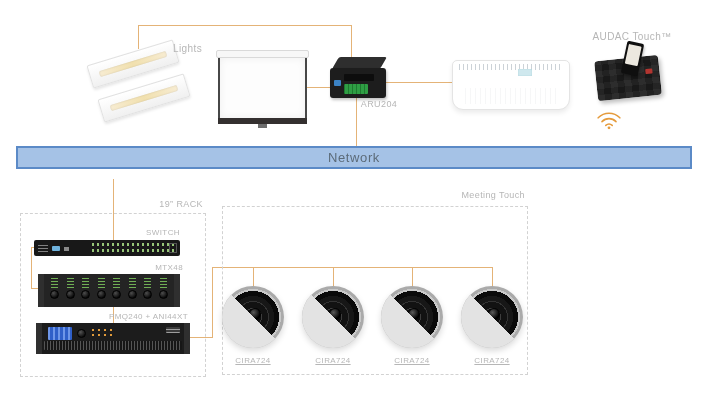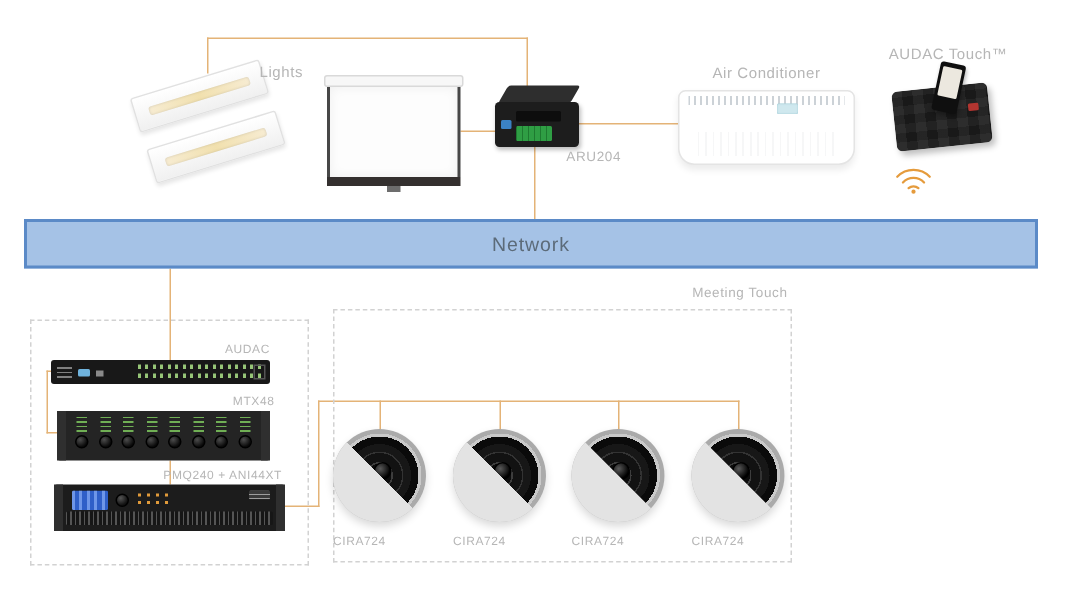--- a/index.html
+++ b/index.html
@@ -5,21 +5,21 @@
   html,body{margin:0;padding:0;background:#fff;}
   #canvas{position:relative;width:711px;height:400px;background:#fff;overflow:hidden;
           font-family:"Liberation Sans",sans-serif;}
   
   .cable{position:absolute;background:var(--line,#e4b377);}
   
   .lbl{position:absolute;color:var(--label-gray,#b6b6b6);font-size:10px;letter-spacing:.4px;line-height:1;}
   .lbl-sm{position:absolute;color:var(--label-gray,#b6b6b6);font-size:8px;letter-spacing:.4px;line-height:1;}
   .t-center{text-align:center;} .t-right{text-align:right;}
   
-  .network-bar{position:absolute;left:16px;top:146px;width:676px;height:33px;
+  .network-bar{position:absolute;left:16px;top:146px;width:676px;height:23px;
     background:var(--network-fill,#a5c2e6);border:2px solid var(--network-border,#5b8ac7);
     box-sizing:border-box;display:flex;align-items:center;justify-content:center;
     color:var(--network-text,#5c6b79);font-size:13px;letter-spacing:.6px;}
   
   .zone{position:absolute;border:1px dashed #d2d2d2;box-sizing:border-box;}
   
   .light-fixture{position:absolute;width:88px;height:22px;background:linear-gradient(#ffffff,#f0f0f0);
     border:1px solid #e1e1e1;border-radius:2px;box-shadow:0 2px 3px rgba(0,0,0,.10);transform:rotate(-17deg);}
   .light-strip{position:absolute;left:10%;top:36%;width:80%;height:28%;border-radius:2px;
     background:linear-gradient(90deg,#f7ecd2,#f1e0ae,#f7ecd2);box-shadow:inset 0 0 2px rgba(0,0,0,.15);}
@@ -92,21 +92,21 @@
   .speaker{position:absolute;top:286px;width:62px;height:62px;border-radius:50%;
     box-shadow:0 3px 6px rgba(0,0,0,.15);}
   .spk-disc{position:absolute;inset:0;border-radius:50%;
     background:radial-gradient(circle,
       #2e2e2e 0 3px,#0c0c0c 3px 8px,#3d3d3d 8px 9px,#121212 9px 15px,#333 15px 16px,
       #171717 16px 21px,#0a0a0a 21px 26px,#c9c9c9 26px 28px,#aaa 28px 31px);}
   .spk-hub{position:absolute;left:27px;top:22px;width:12px;height:12px;border-radius:50%;
     background:radial-gradient(circle at 35% 35%,#5a5a5a,#000 72%);border:1px solid #000;box-sizing:border-box;}
   .spk-grille{position:absolute;inset:0;border-radius:50%;
     background:linear-gradient(225deg,rgba(0,0,0,0) 0 49.6%,#e3e3e3 50% 100%);}
-  .spk-label{position:absolute;top:357px;width:62px;}
+  .spk-label{position:absolute;top:357px;width:62px;text-align:center;text-decoration:underline;}
   
   .wifi{position:absolute;left:596px;top:110px;width:26px;height:20px;}
 </style>
 </head>
 <body>
 
 <div id="canvas">
 
   <div class="cable" style="left:138px;top:25px;width:214px;height:1px;"></div>
   <div class="cable" style="left:138px;top:25px;width:1px;height:24px;"></div>
@@ -139,23 +139,22 @@
   <div class="ps-screen"></div>
   <div class="ps-bar"></div>
   <div class="ps-tab"></div>
 
   <div class="aru-top"></div>
   <div class="aru-body">
     <div class="aru-slots"></div>
     <div class="aru-blue"></div>
     <div class="aru-green"></div>
   </div>
-  <div class="lbl t-center" style="left:344px;top:100px;width:70px;font-size:9px;text-align:right;">ARU204</div>
-
-  <div class="lbl t-center" style="left:452px;top:45px;width:118px;">Air Conditioner</div>
+  <div class="lbl t-center" style="left:344px;top:100px;width:70px;font-size:9px;">ARU204</div>
+
   <div class="ac-body">
     <div class="ac-vent"></div>
     <div class="ac-display"></div>
     <div class="ac-grid"></div>
   </div>
 
   <div class="lbl t-center" style="left:592px;top:32px;width:80px;">AUDAC Touch™</div>
   <div class="touch-tablet">
     <div class="touch-badge"></div>
   </div>
@@ -168,23 +167,24 @@
       <path d="M5.5 10.5 A9 9 0 0 1 18.5 10.5" stroke="#e59b3c" stroke-width="1.4" stroke-linecap="round"></path>
       <path d="M9 14 A4.5 4.5 0 0 1 15 14" stroke="#e59b3c" stroke-width="1.4" stroke-linecap="round"></path>
       <circle cx="12" cy="16.2" r="1.3" fill="#e59b3c"></circle>
     </svg>
   </div>
 
   <div class="network-bar">
     <span>Network</span>
   </div>
 
+  <div class="lbl-sm t-right" style="left:20px;top:200px;width:183px;font-size:9px;">19” RACK</div>
   <div class="zone" style="left:20px;top:213px;width:186px;height:164px;"></div>
 
-  <div class="lbl-sm t-right" style="left:80px;top:229px;width:100px;">AUDAC</div>
+  <div class="lbl-sm t-right" style="left:80px;top:229px;width:100px;">SWITCH</div>
   <div class="rk-switch">
     <div class="sw-logo"></div>
     <div class="sw-blue"></div>
     <div class="sw-gray"></div>
     <div class="sw-ports" style="top:3px;"></div>
     <div class="sw-ports" style="top:9px;"></div>
     <div class="sw-end"></div>
   </div>
 
   <div class="lbl-sm t-right" style="left:80px;top:264px;width:103px;">MTX48</div>

